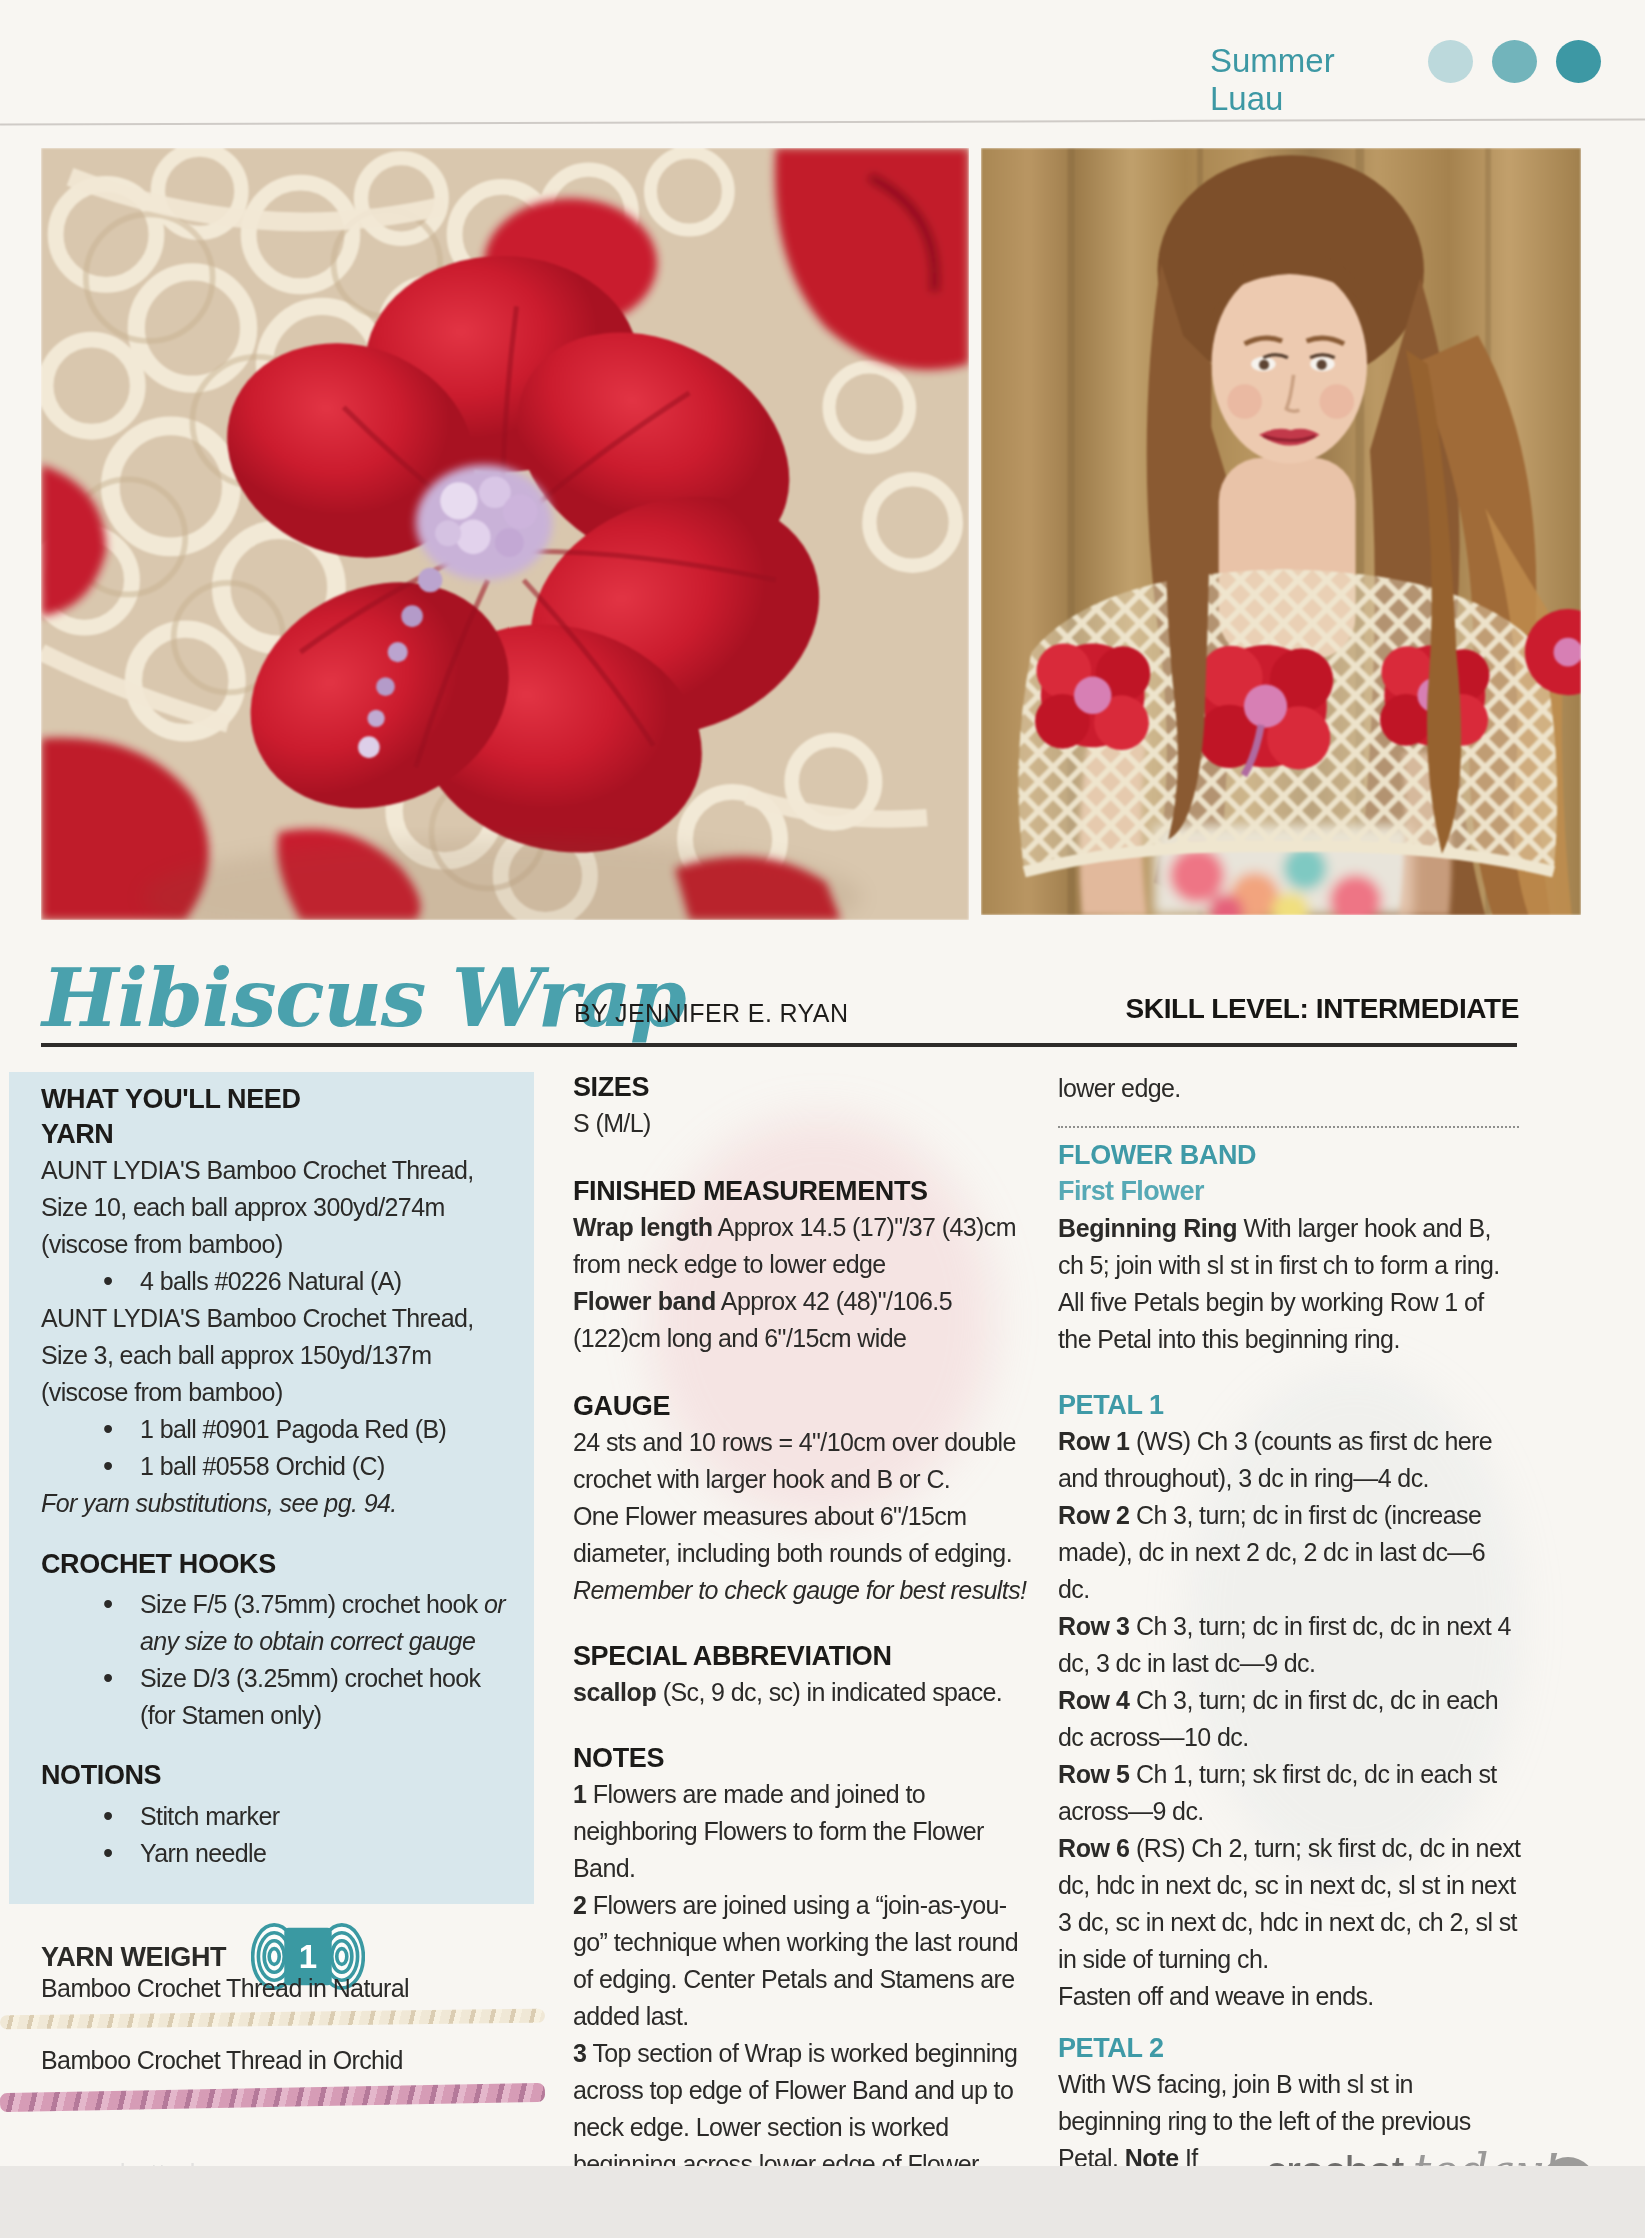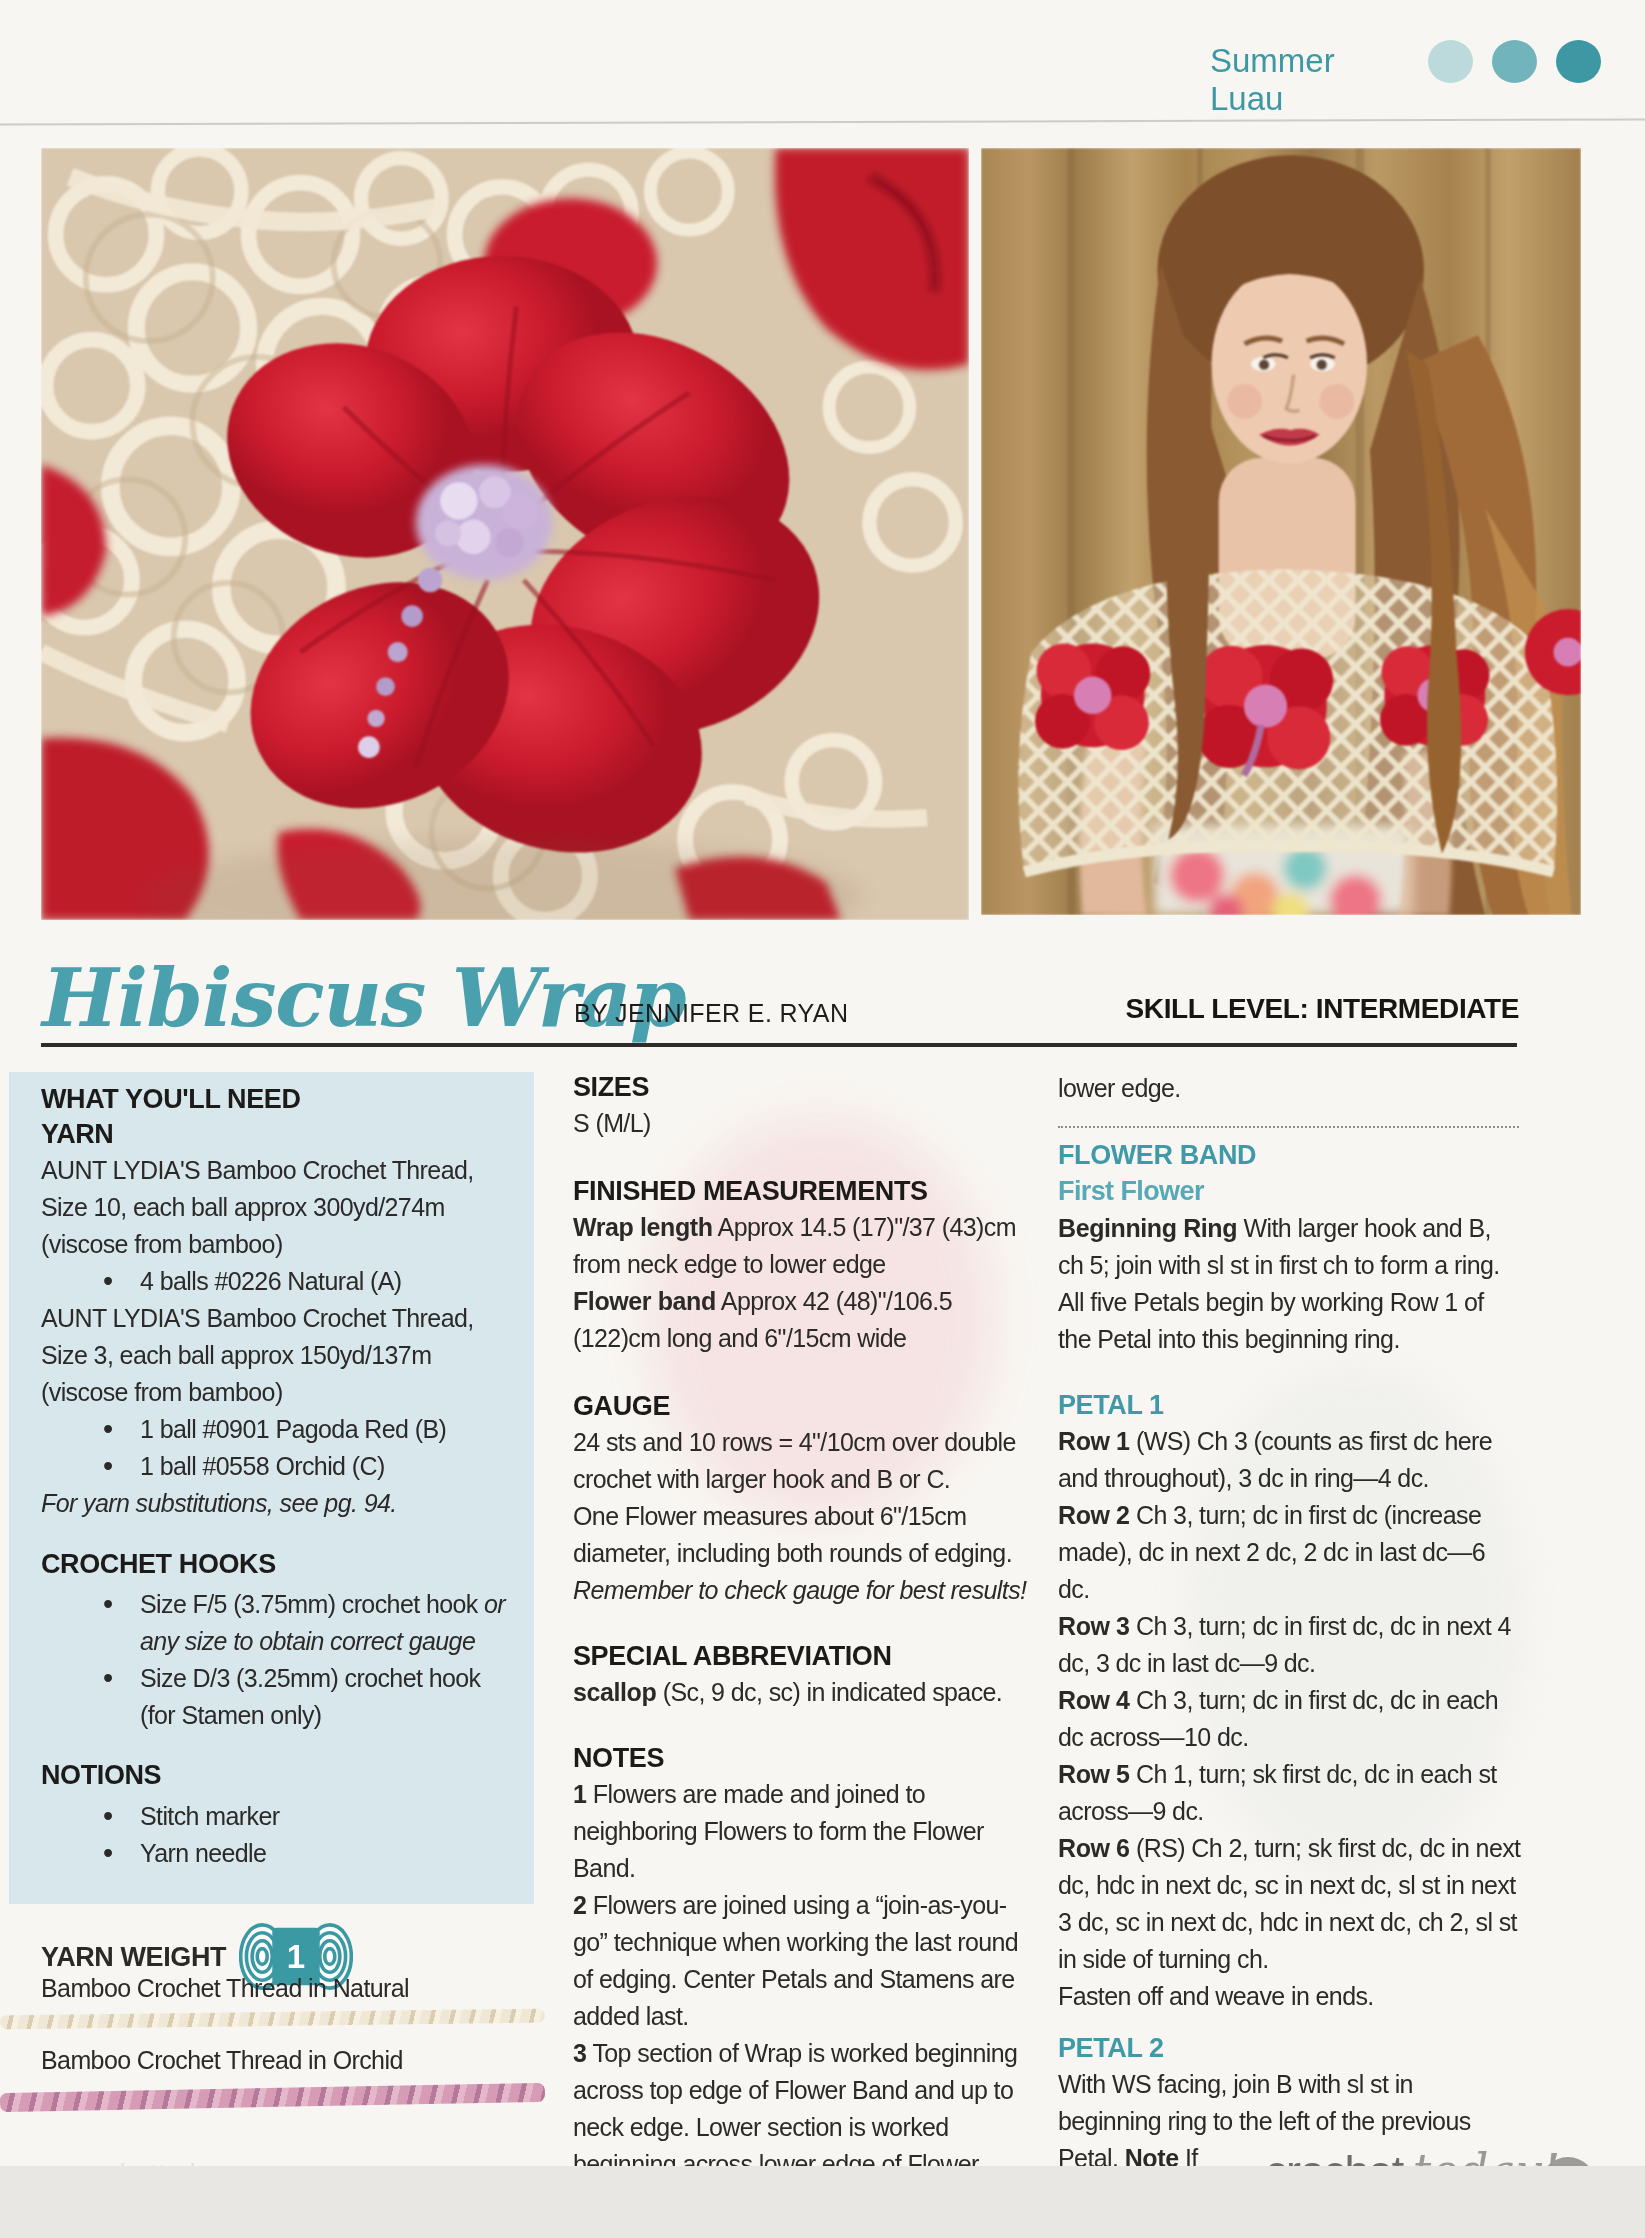--- a/index.html
+++ b/index.html
@@ -41,21 +41,21 @@
   .gap42{margin-top:30px;}
   .gap50{margin-top:16px;}
   ul{list-style:none;margin:0;padding:0;}
   .bullets li{position:relative;padding-left:99px;}
   .bullets li::before{content:"\2022";position:absolute;left:62px;top:0;font-size:29px;}
   em{font-style:italic;}
   .ital{font-style:italic;}
   b,strong{font-weight:700;letter-spacing:-0.4px;}
   .dotline{margin-top:19px;margin-bottom:10px;width:461px;border-top:2.9px dotted #8f8f8d;height:0;}
   
-  .yw-row{position:absolute;left:41px;top:1922px;display:flex;align-items:center;gap:13px;}
+  .yw-row{position:absolute;left:41px;top:1922px;display:flex;align-items:center;gap:25px;}
   .yw-label{font-size:27px;font-weight:700;letter-spacing:-0.4px;}
   .thread-label{position:absolute;left:41px;font-size:25px;letter-spacing:-0.6px;}
   .strand{position:absolute;left:0;width:545px;border-radius:7.2px;}
   .strand.natural{top:2012px;height:14.4px;transform:rotate(-0.7deg);
       background:repeating-linear-gradient(104deg,#f0e8d6 0 9.4px,#dbcdb2 9.4px 13.7px,#f7f1e1 13.7px 19.5px);}
   .strand.orchid{top:2088px;height:19px;transform:rotate(-1.1deg);
       background:repeating-linear-gradient(104deg,#d69cb6 0 10px,#b57a9a 10px 15px,#e4b7cb 15px 21.6px);}
   
   .smudge{position:absolute;border-radius:50%;filter:blur(21.6px);}
   

